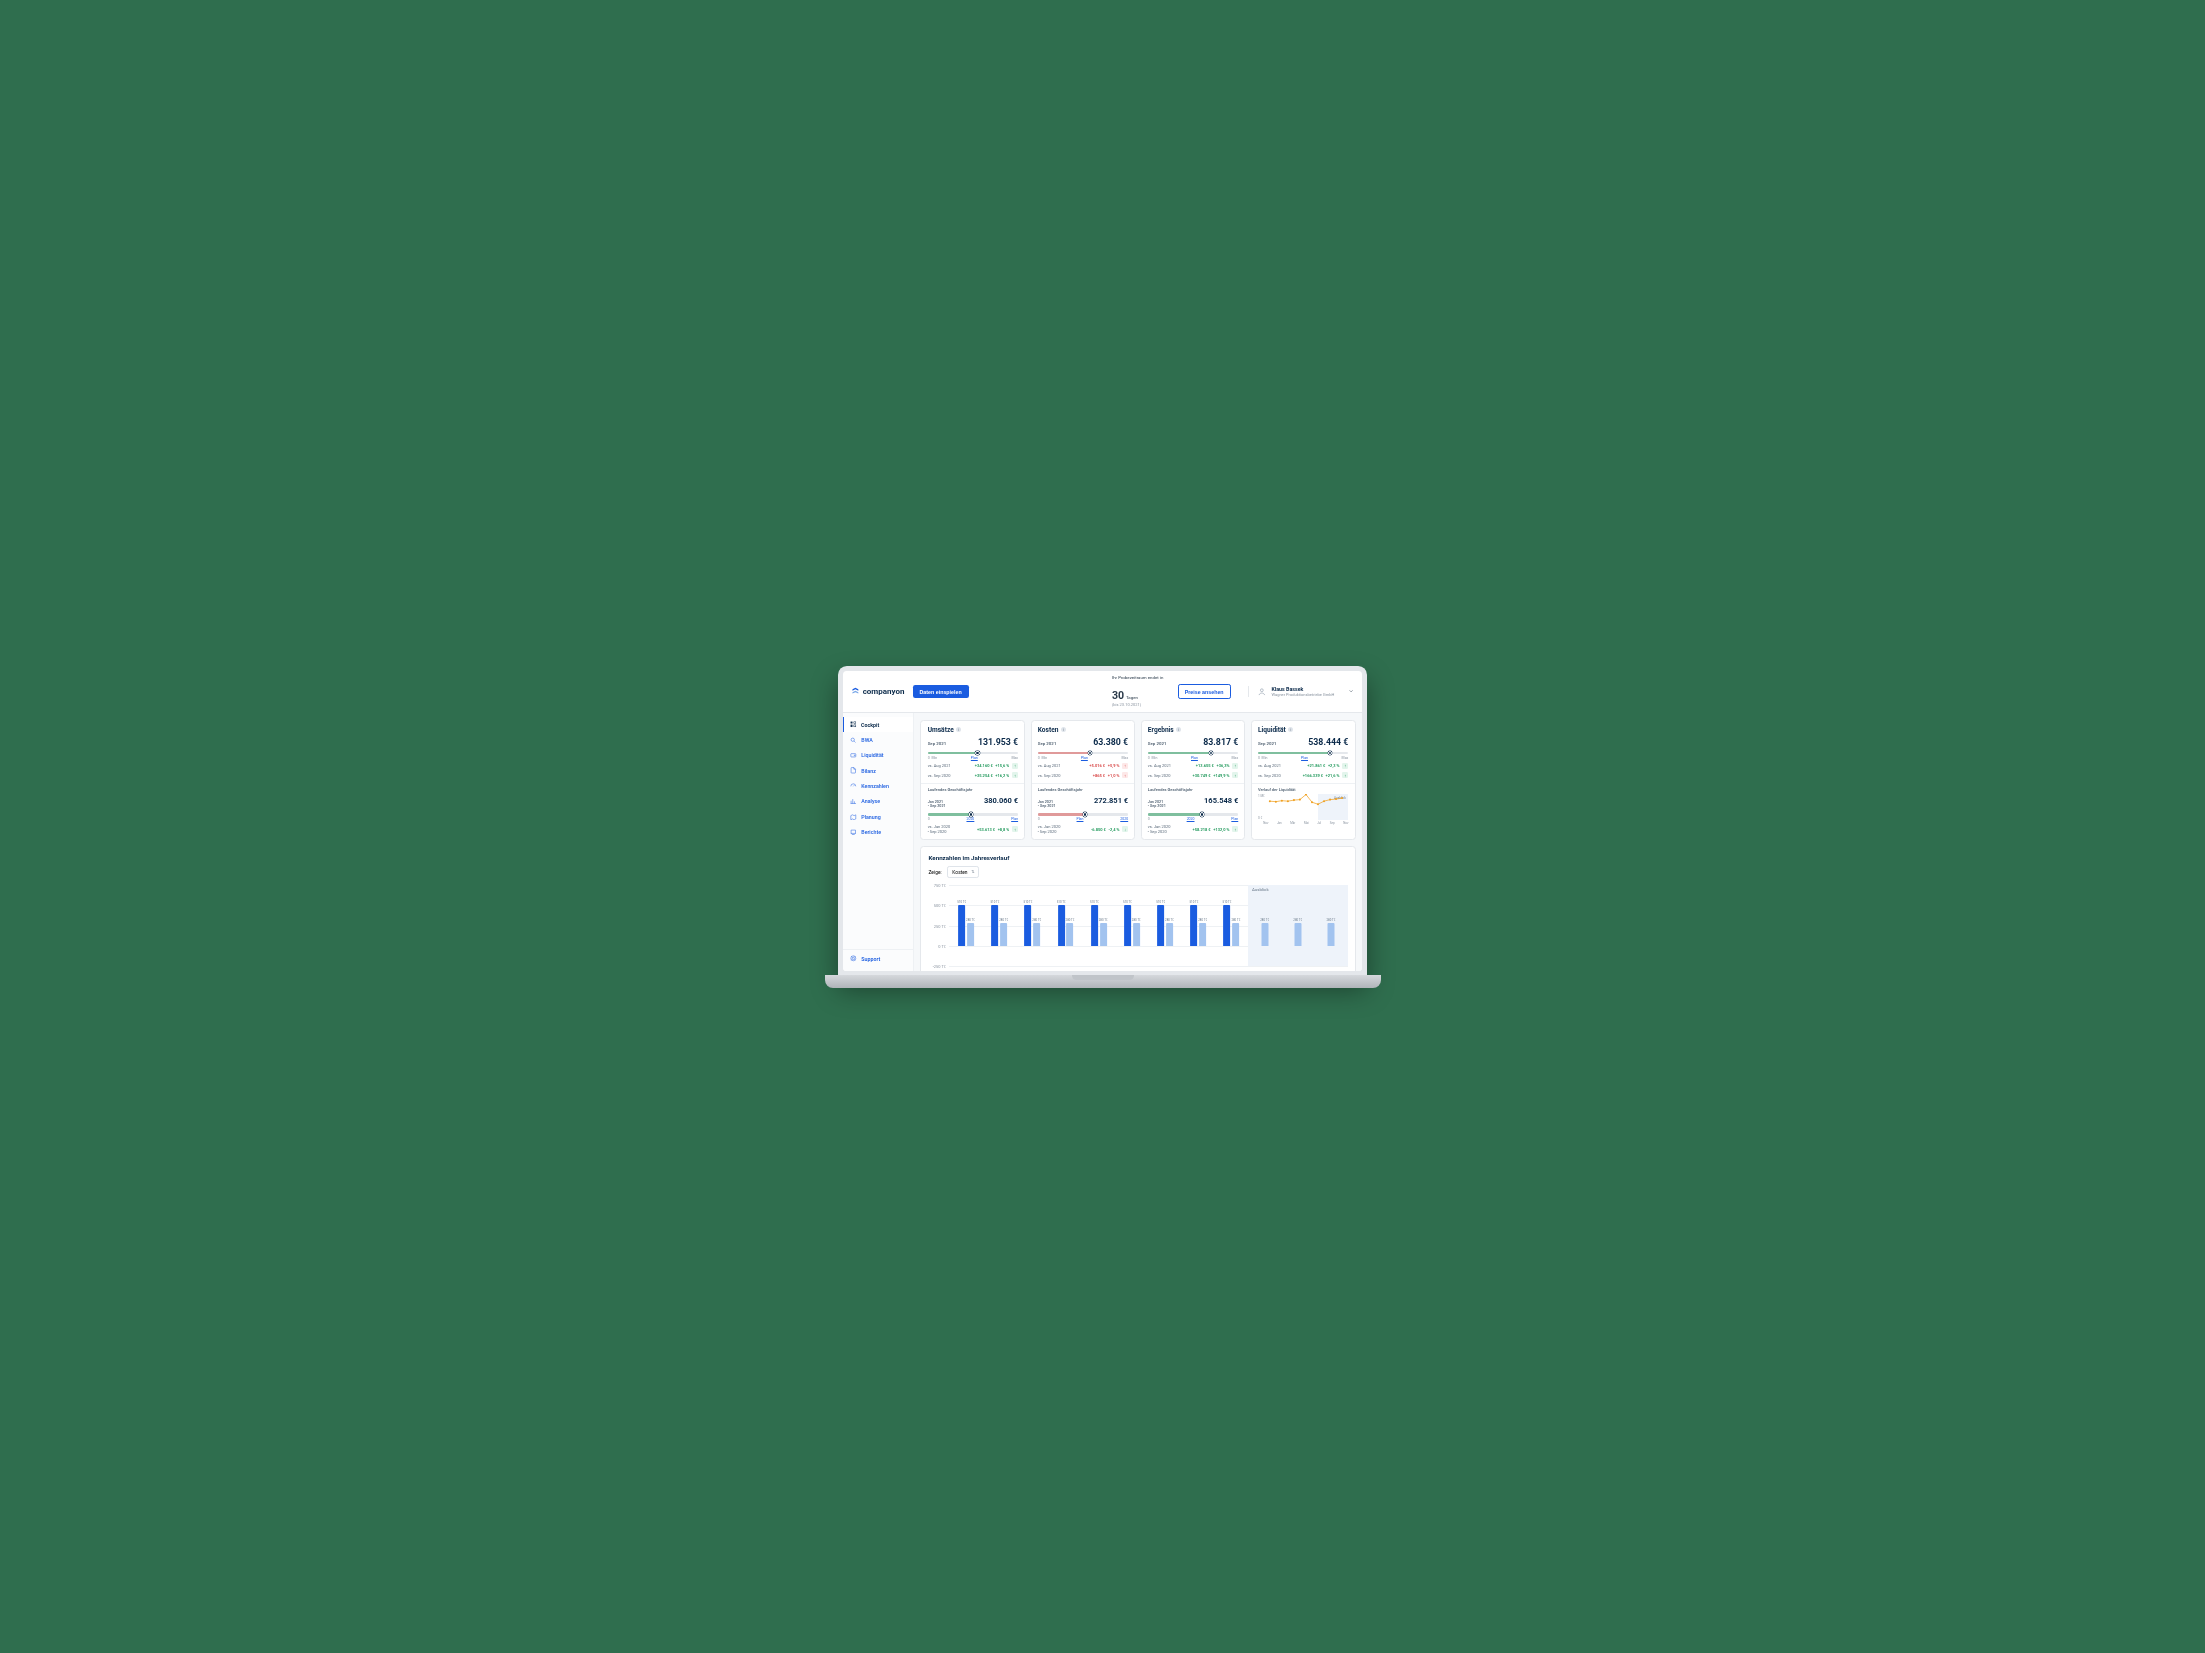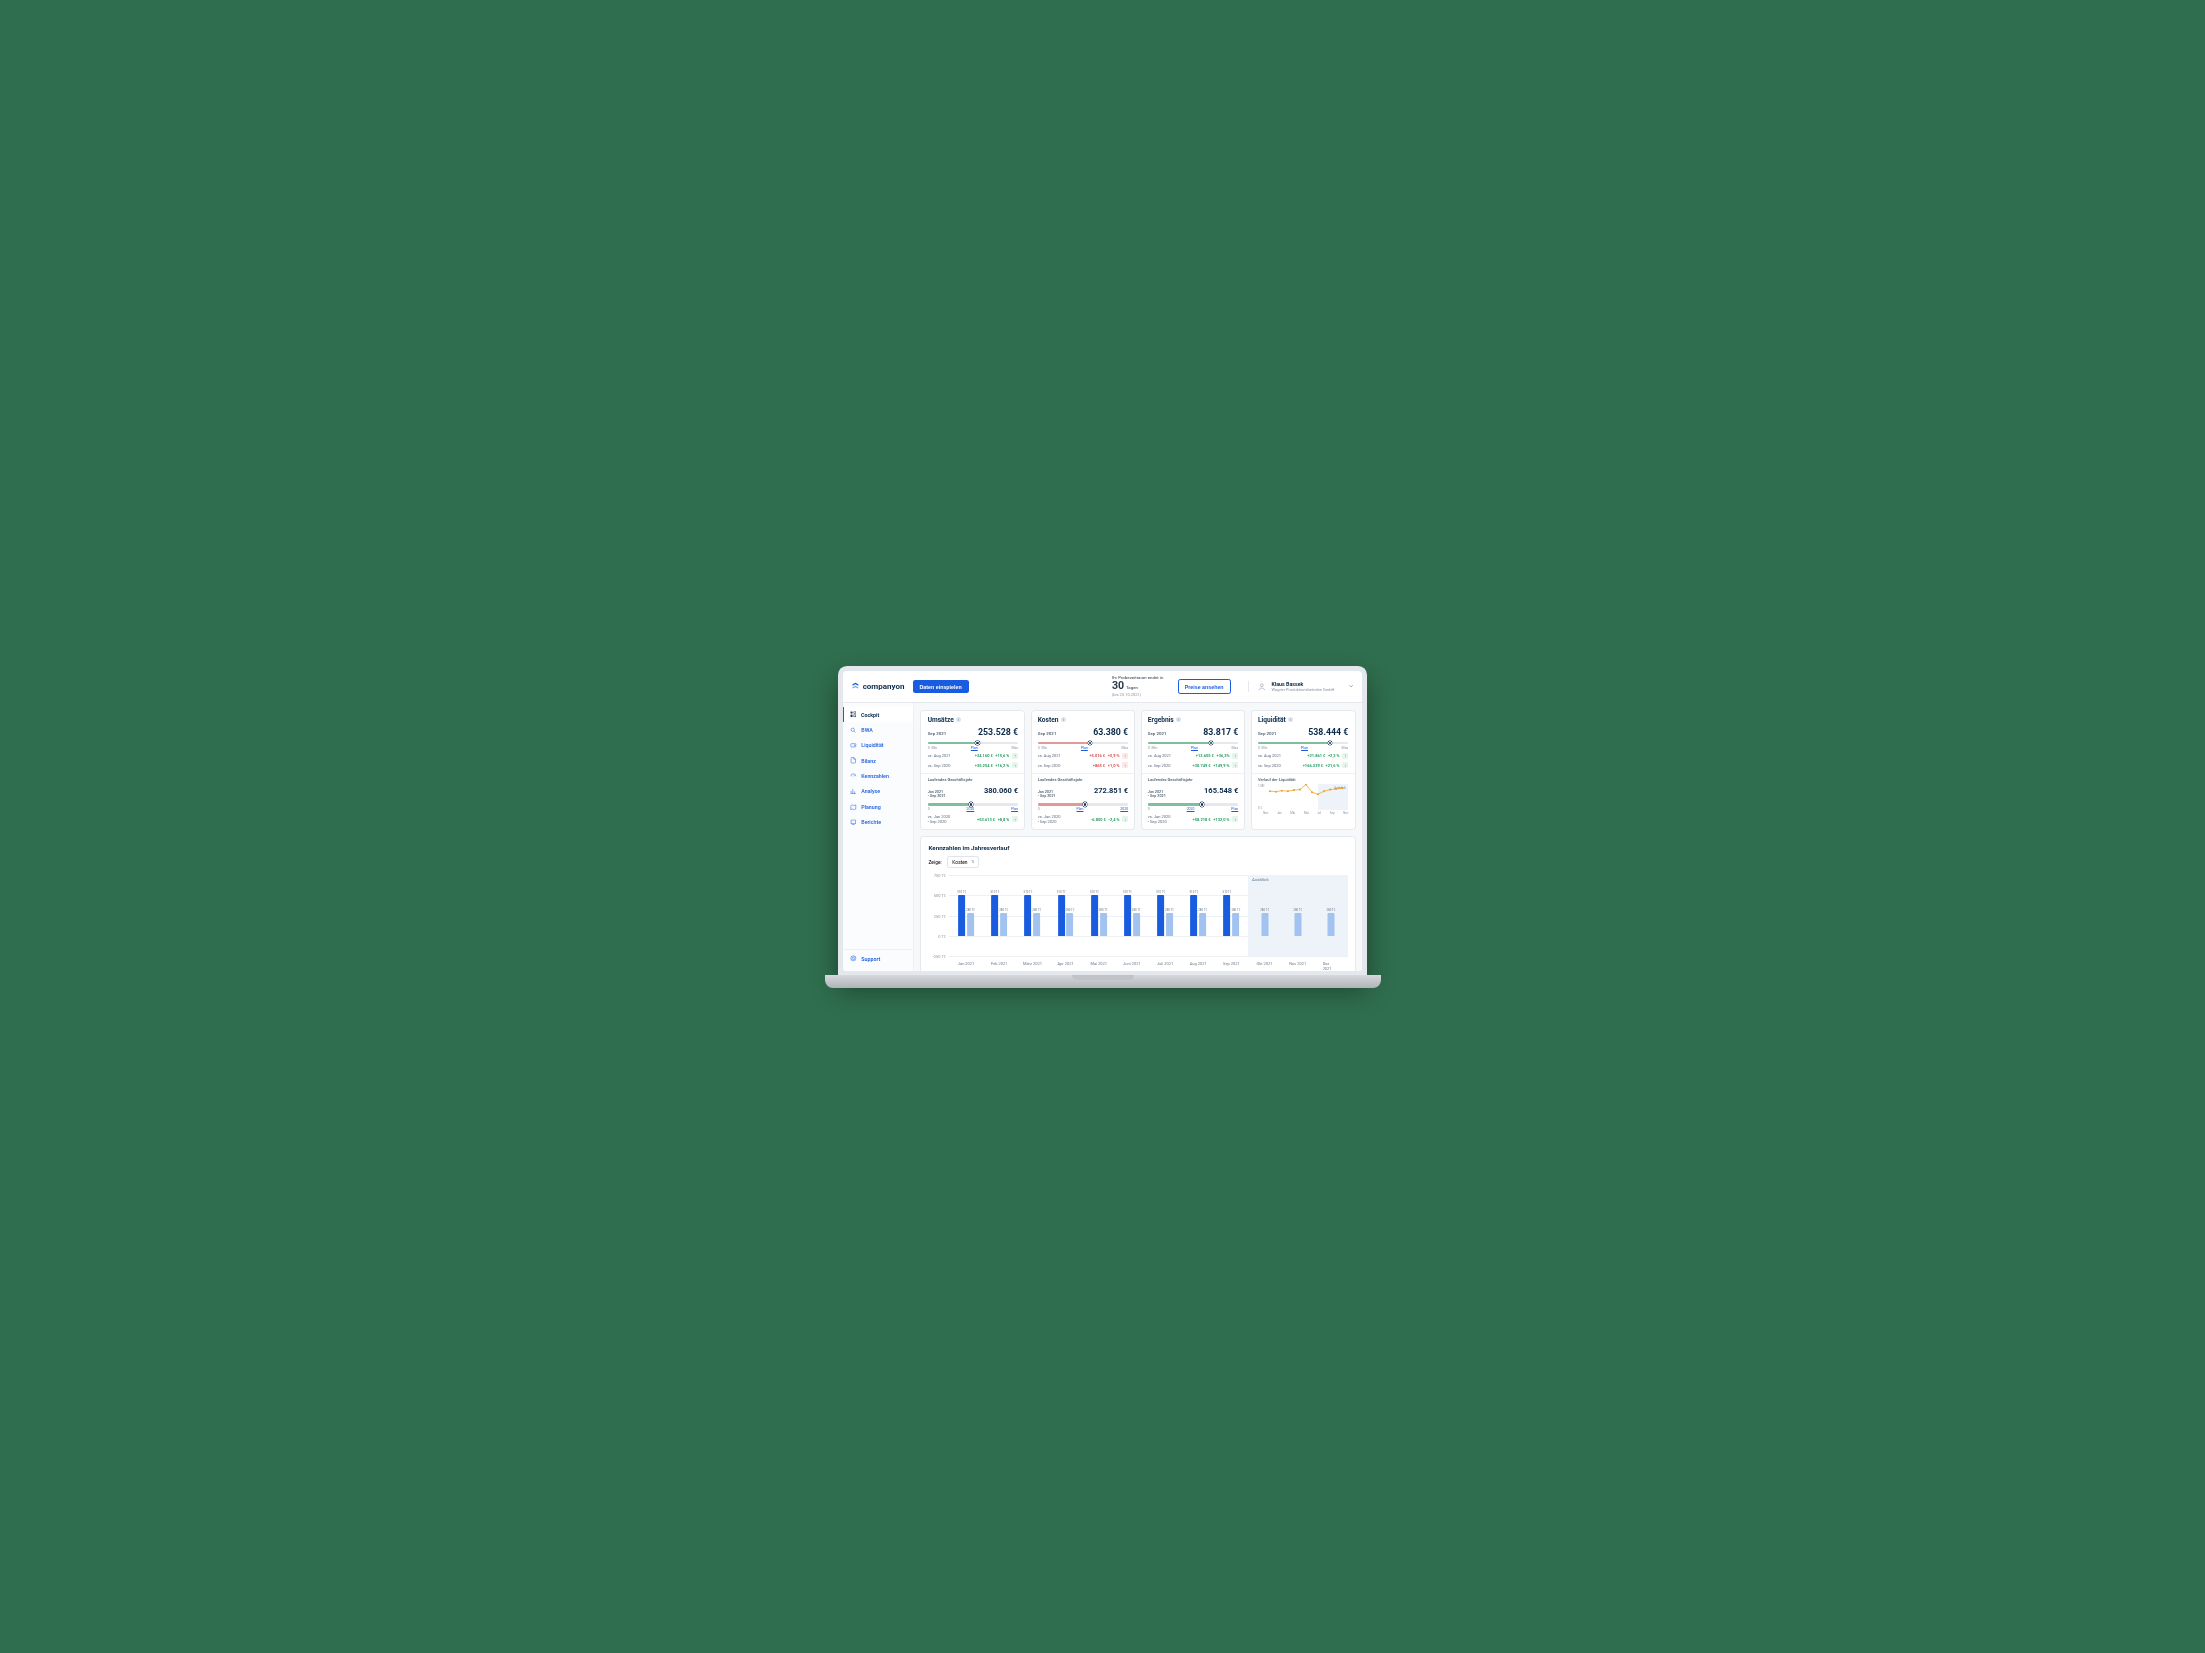--- a/index.html
+++ b/index.html
@@ -9,21 +9,21 @@
 .laptop-base { width:556px; height:12.3px; background:linear-gradient(#d5d8dc,#b0b4b9); border-radius:0 0 8px 8px; margin-top:-0.9px; position:relative; }
 .laptop-base::before { content:""; position:absolute; top:0; left:50%; transform:translateX(-50%); width:62px; height:4.4px; background:#c0c4c9; border-radius:0 0 4.4px 4.4px; }
 
 
 .header { display:flex; align-items:center; padding:4.4px 8px; border-bottom:0.4px solid #e5e8ec; gap:8px; }
 .logo { display:flex; align-items:center; gap:2.6px; font-weight:700; color:#0b2a4a; font-size:8px; }
 .logo-mark { width:8.8px; height:8.8px; }
 .btn-primary { background:#1a5ce0; color:#fff; border:none; padding:3.5px 7px; border-radius:2.2px; font-size:5.3px; font-weight:600; cursor:pointer; }
 .spacer { flex:1; }
 .trial { font-size:4.4px; color:#2a3a4a; line-height:1.2; }
-.trial .days { font-size:10.6px; font-weight:700; display:inline-block; margin-right:1.8px; }
+.trial .days { font-size:10.6px; font-weight:700; display:inline-block; margin-right:1.8px;margin-top:10px; }
 .trial-line2 { font-size:4px; color:#8a94a0; }
 .btn-outline { border:0.4px solid #1a5ce0; color:#1a5ce0; background:#fff; padding:3.1px 6.2px; border-radius:2.2px; font-size:5.3px; font-weight:600; cursor:pointer; margin-left:6.2px; }
 .user { display:flex; align-items:center; gap:4.4px; margin-left:8.8px; padding-left:8.8px; border-left:0.4px solid #e5e8ec; cursor:pointer; }
 .user-icon { width:9.7px; height:9.7px; color:#94a0ae; }
 .user-name { font-size:5.3px; font-weight:700; color:#0b2a4a; }
 .user-org { font-size:4px; color:#8a94a0; }
 .chev { margin-left:8.8px; color:#3a4a5a; }
 
 
 .body { flex:1; display:flex; overflow:hidden; }
@@ -203,21 +203,21 @@
               <span>Support</span>
             </div>
   </div>
 
   <div class="main">
     <div class="cards" id="cards-grid">
   <div class="card">
     <div class="card-h">Umsätze <span class="info-i">i</span></div>
     <div class="card-row">
                   <span class="period">Sep 2021</span>
-                  <span class="big-val">253.528 €</span>
+                  <span class="big-val">131.953 €</span>
                 </div>
     <div class="gauge">
     <div class="gauge-fill" style="width:55%;background:#7fbf9e"></div>
     <div class="gauge-dot" style="left:calc(55% - 2.2px)"></div>
   </div>
   <div class="gauge-labels">
                   <span>0&nbsp;&nbsp;Min</span>
                   <span class="plan">Plan</span>
                   <span>Max</span>
                 </div>

